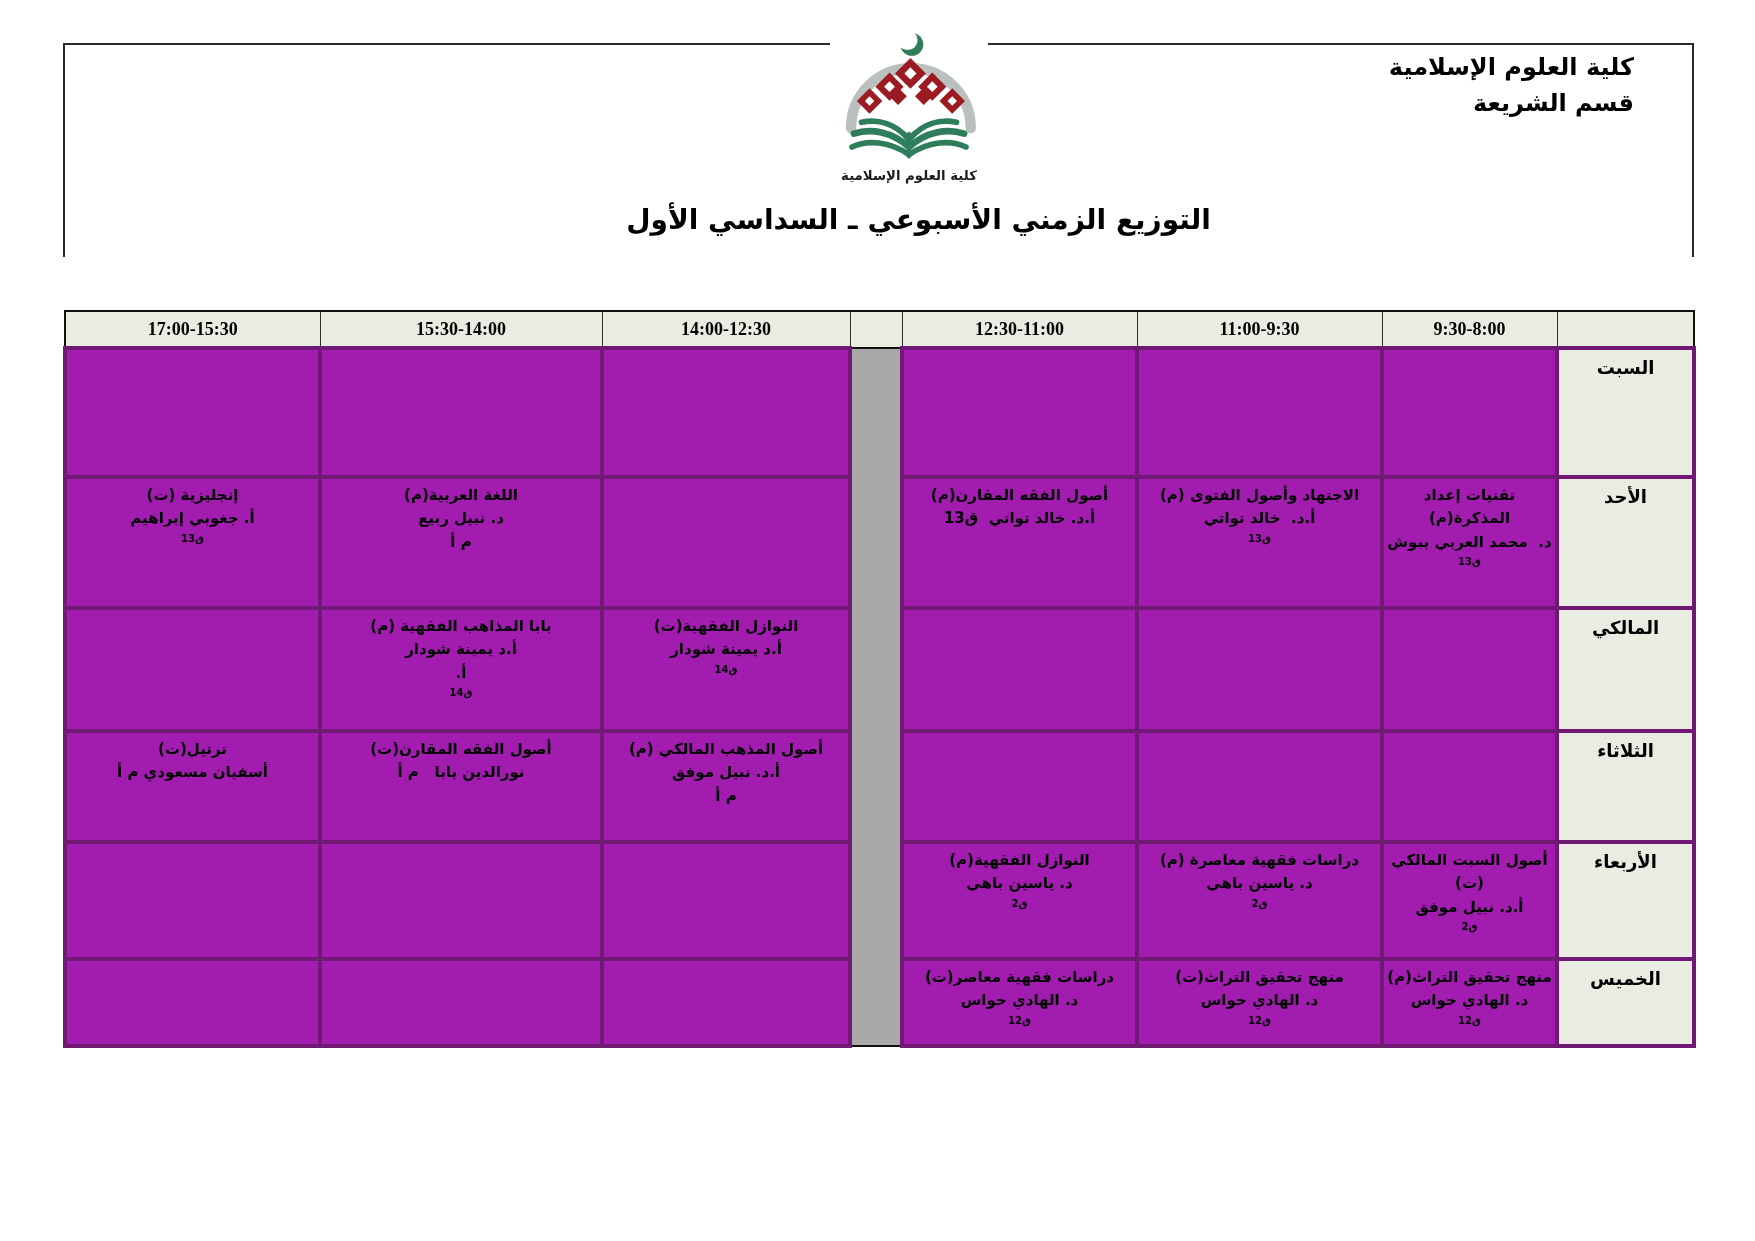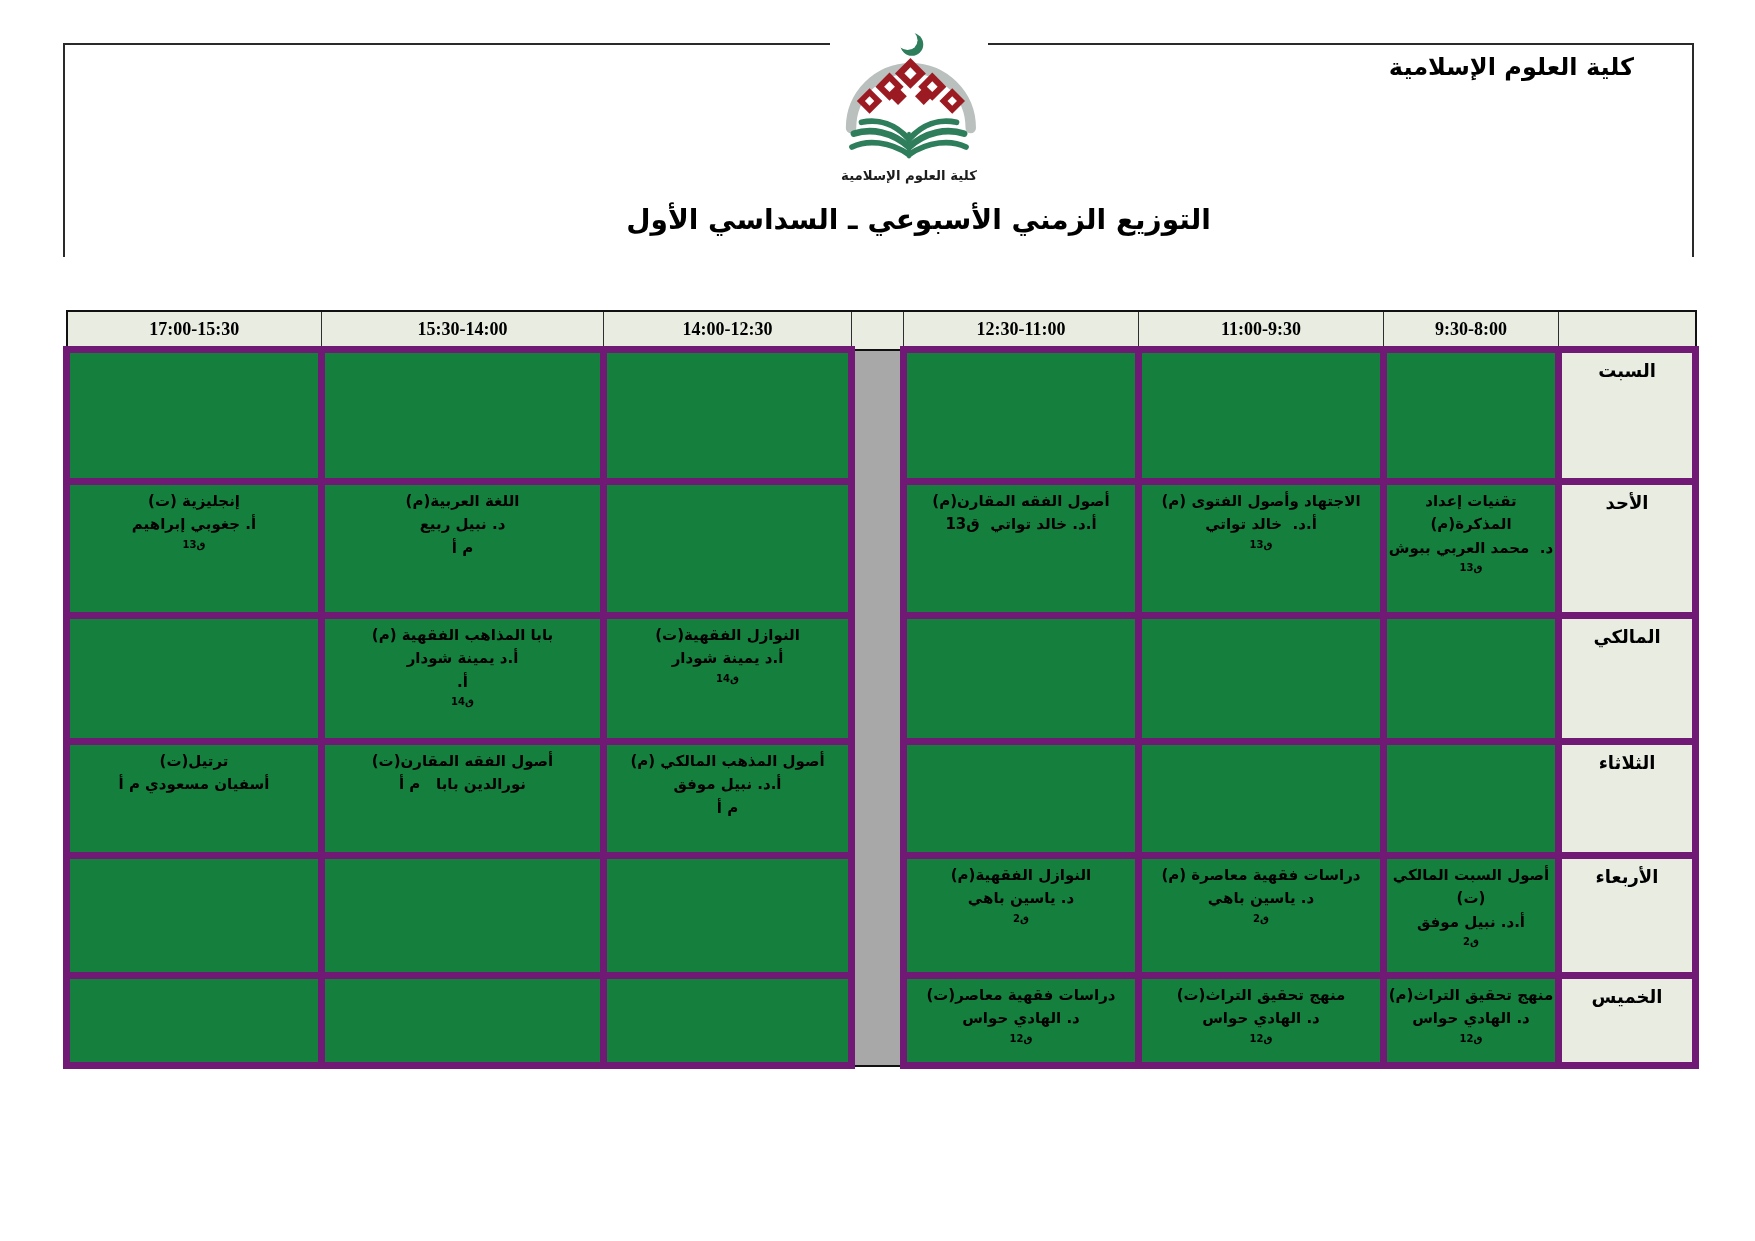--- a/index.html
+++ b/index.html
@@ -36,44 +36,45 @@
     border-collapse:collapse; table-layout:fixed; direction:rtl;
     border:2px solid #111111;
   }
   .tt th, .tt td { padding:0; margin:0; }
   .tt th.time {
     background:#e9ede1; border:1px solid #2e2e2e; border-bottom:2px solid #111111;
     font-family:"Liberation Serif","DejaVu Serif",serif;
     font-weight:bold; font-size:18px; height:34px; vertical-align:middle; text-align:center;
   }
   .tt th.sep-h { background:#e9ede1; border:1px solid #2e2e2e; border-bottom:2px solid #111111; }
-  .tt td { border:7px solid #701a75; vertical-align:top; }
+  .tt td { border:4px solid #701a75; vertical-align:top; }
   .tt td.day {
     background:#e9ede1; font-weight:bold; font-size:18px; text-align:center; padding-top:7px;
   }
   .tt td.sep { background:#a8a8a8; border-top:none; border-bottom:none; }
-  .tt td.body { background:#15803d; text-align:center; font-weight:bold; font-size:15px; line-height:1.55; padding-top:5px; }
+  .tt td.body { background:#a21caf; text-align:center; font-weight:bold; font-size:15px; line-height:1.55; padding-top:5px; }
   .tt td.body .line { white-space:pre-wrap; }
   .tt td.body .room { font-size:10px; }
   tr.r0 td { height:118px; }
   tr.r1 td { height:120px; }
   tr.r2 td { height:112px; }
   tr.r3 td { height:100px; }
   tr.r4 td { height:106px;margin-left:44px; }
   tr.r5 td { height:76px; }
 </style>
 </head>
 <body>
 
 <div class="page">
 
   <div class="header-box">
 
     <div class="inst-block">
       <div>كلية العلوم الإسلامية</div>
+      <div>قسم الشريعة</div>
     </div>
 
 
     <div class="logo-wrap">
       <svg viewBox="0 0 160 172" width="152" height="164">
 
         <path d="M19 106 A63 63 0 0 1 145 106" fill="none" stroke="#b9c0be" stroke-width="11" stroke-linecap="round"></path>
 
         <g>
           <circle cx="83" cy="18" r="12" fill="#2e7e5c"></circle>

